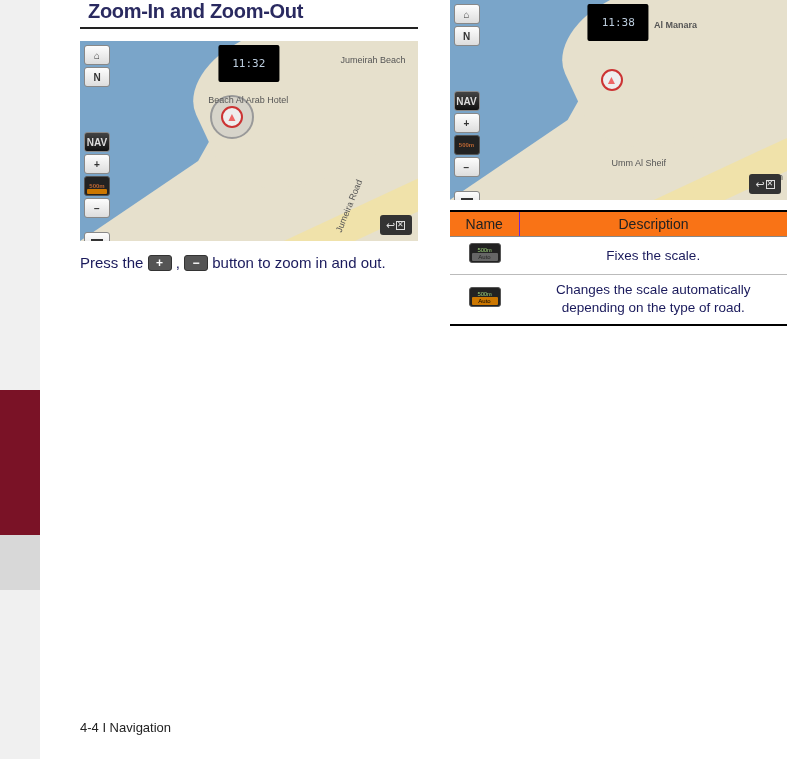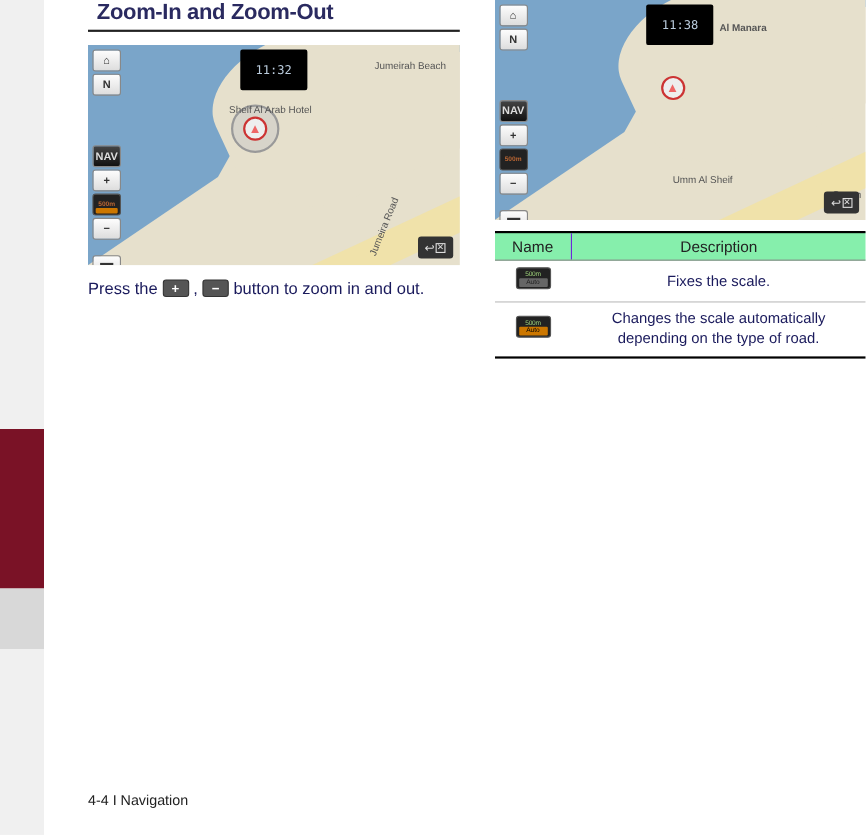--- a/index.html
+++ b/index.html
@@ -118,21 +118,21 @@
   .keybtn {
     display:inline-flex; align-items:center; justify-content:center;
     width:24px; height:16px; background:#555; color:#fff;
     border-radius:3px; border:1px solid #333; font-size:12px; font-weight:bold;
     vertical-align:middle; position:relative; top:-1px;
   }
 
   
   table.desc { width:100%; border-collapse:collapse; margin-top:10px; }
   table.desc th {
-    background:#86efac; font-weight:normal; color:#222;
+    background:#f97316; font-weight:normal; color:#222;
     border-top:2px solid #000; border-bottom:1px solid #888;
     padding:4px 6px; font-size:14px; text-align:center;
   }
   table.desc th + th { border-left:1px solid #6d28d9; }
   table.desc td {
     border-bottom:1px solid #bbb; padding:6px 8px; font-size:13.5px; color:#1a1a5c;
     vertical-align:middle; line-height:1.35;text-align:center;
   }
   table.desc tr:last-child td { border-bottom:2px solid #000; }
   table.desc td.iconcell { text-align:center; width:70px; }
@@ -172,21 +172,21 @@
     <div class="col">
       <div class="section-title">Zoom-In and Zoom-Out</div>
 
       <div class="mapshot">
         <div class="sea"></div>
         <div class="landmass1"></div>
         <div class="road"></div>
         <div class="hotel">
           <div class="loc"></div>
         </div>
-        <span class="maptxt lbl-hotel">Sheif Al Arab Hotel</span>
+        <span class="maptxt lbl-hotel">Beach Al Arab Hotel</span>
         <span class="maptxt lbl-jb">Jumeirah Beach</span>
         <span class="maptxt lbl-road">Jumeira Road</span>
         <div class="timebar">11:32</div>
         <div class="cancel">
             <span class="x"></span>
           </div>
         <div class="mapbtns">
           <div class="mbtn">⌂</div>
           <div class="mbtn">N</div>
           <div class="mbtn dark">NAV</div>

